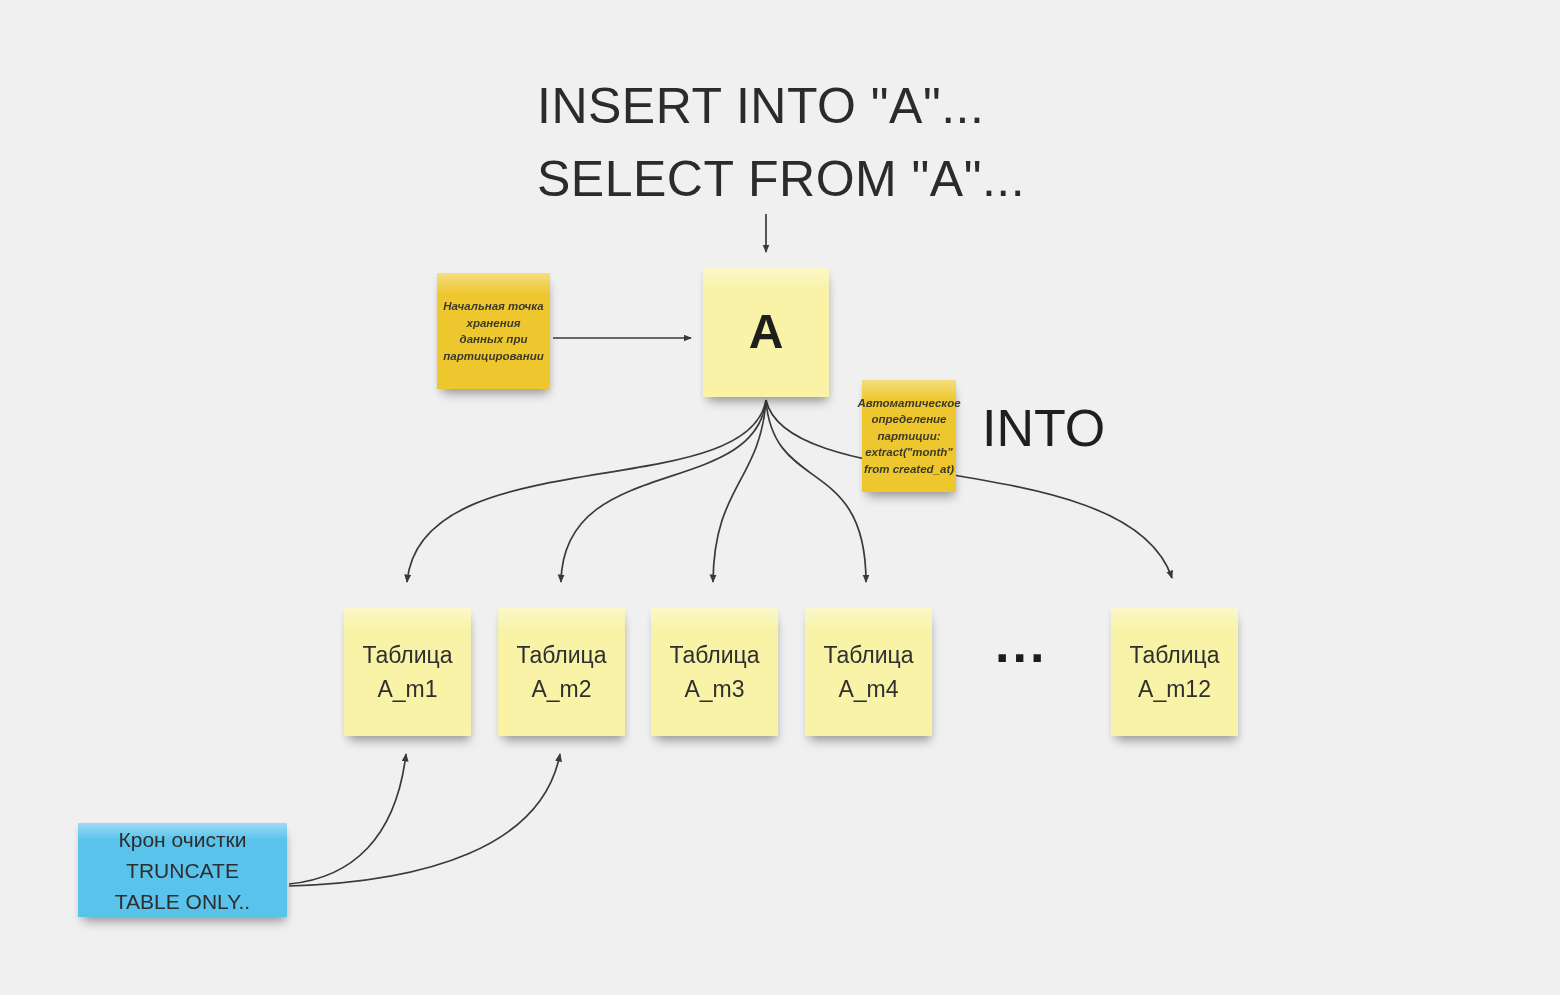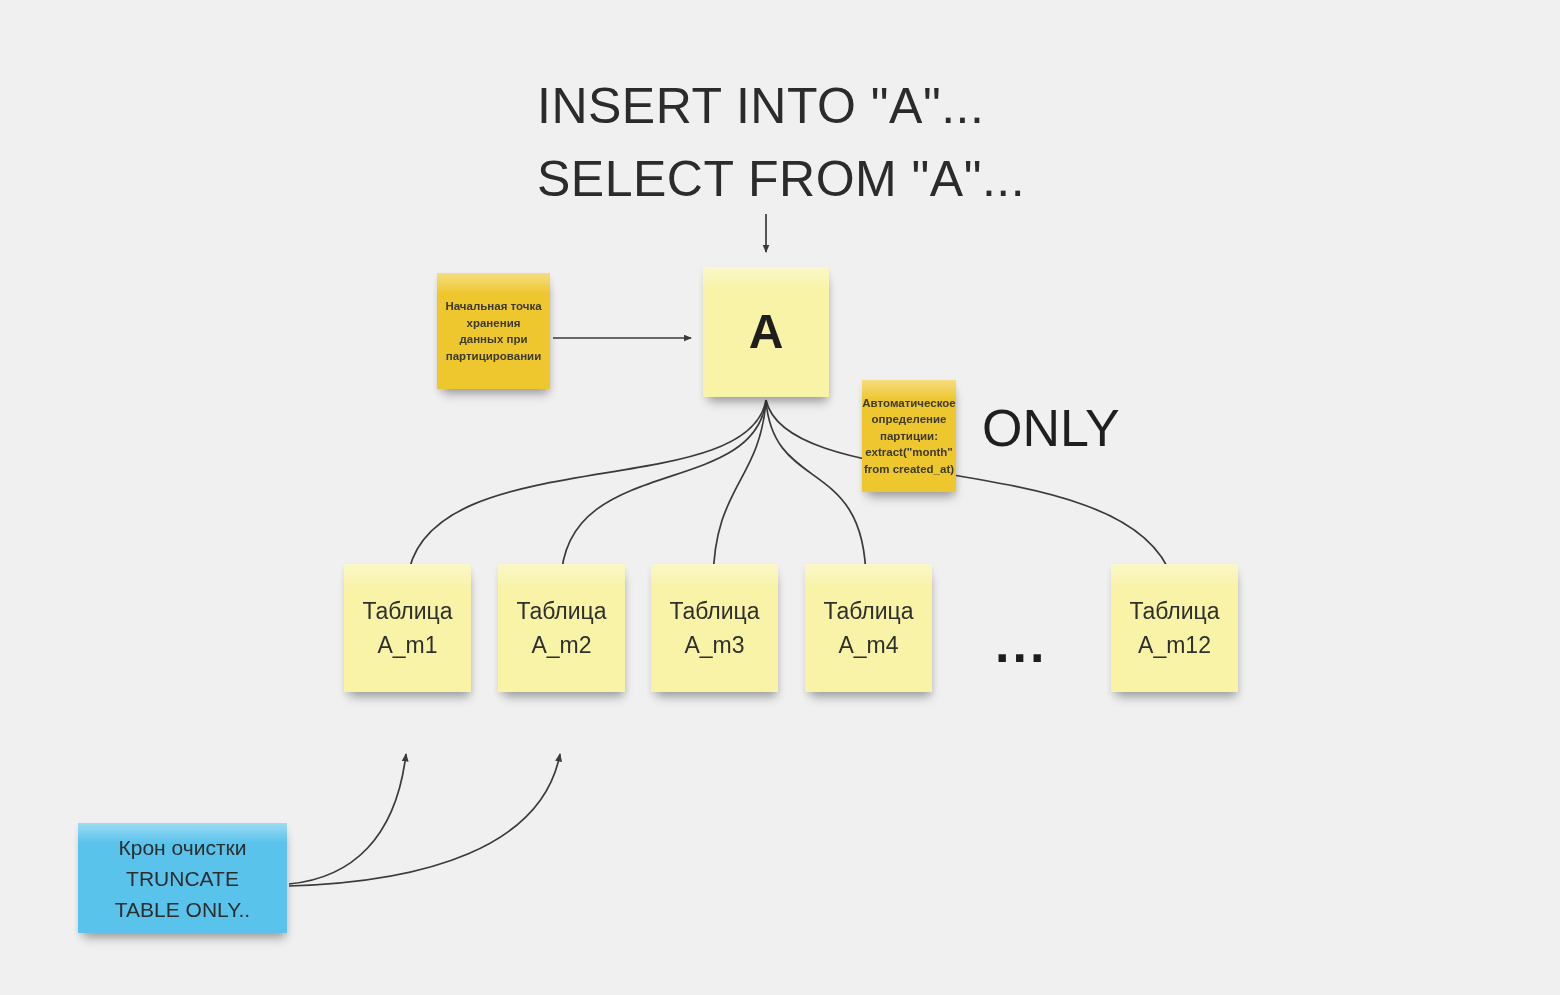--- a/index.html
+++ b/index.html
@@ -37,21 +37,21 @@
     box-shadow:2px 9px 10px -4px rgba(0,0,0,0.30), 0 3px 6px rgba(0,0,0,0.08);
   }
   .note::before{ 
     content:"";
     position:absolute;left:0;top:0;right:0;height:18%;
     background:linear-gradient(180deg, rgba(255,255,255,0.40), rgba(255,255,255,0));
     pointer-events:none;
   }
   .note-text{white-space:pre-line;position:relative;}
   .note-yellow{background:var(--note-yellow-light);}
-  .note-gold{background:var(--note-gold);}
+  .note-gold{background:var(--note-gold);font-style:italic;}
   .note-blue{background:var(--note-blue);}
 
   .note-a{
     left:703px;top:267px;width:126px;height:130px;
   }
   .note-a .note-text{
     font-size:48px;font-weight:700;color:#1e1e1e;line-height:1;
   }
   .note-start{
     left:437px;top:273px;width:113px;height:116px;
@@ -61,37 +61,37 @@
   }
   .small-note-text{
     font-size:11.5px;line-height:16.5px;font-weight:600;color:#3c3a2a;
   }
   .rule-label{
     position:absolute;left:982px;top:398px;
     font-size:52px;font-weight:400;color:#1f1f1f;
     white-space:nowrap;
   }
   .note-table{
-    top:564px;width:127px;height:128px;
+    top:608px;width:127px;height:128px;
   }
   .note-table .note-text{
     font-size:23px;line-height:34px;font-weight:400;color:var(--note-text);
   }
   .pos-m1{left:344px;}
   .pos-m2{left:498px;}
   .pos-m3{left:651px;}
   .pos-m4{left:805px;}
   .pos-m12{left:1111px;}
   .ellipsis{
     position:absolute;left:995px;top:618px;
     font-size:52px;font-weight:700;letter-spacing:3px;
     color:#1c1c1c;line-height:52px;
   }
   .note-cron{
-    left:78px;top:823px;width:209px;height:110px;
+    left:78px;top:823px;width:209px;height:94px;
   }
   .note-cron .note-text{
     font-size:21px;line-height:31px;font-weight:400;color:#2d2d2d;
   }
 </style>
 </head>
 <body>
 
 <div id="canvas">
 
@@ -131,21 +131,21 @@
   </div>
 
   <div class="note note-gold note-rule">
     <span class="note-text small-note-text">Автоматическое
 определение
 партиции:
 extract("month"
 from created_at)</span>
   </div>
 
-  <div class="rule-label">ONLY</div>
+  <div class="rule-label">INTO</div>
 
   <div class="note note-yellow note-table pos-m1">
     <span class="note-text">Таблица
 A_m1</span>
   </div>
   <div class="note note-yellow note-table pos-m2">
     <span class="note-text">Таблица
 A_m2</span>
   </div>
   <div class="note note-yellow note-table pos-m3">

